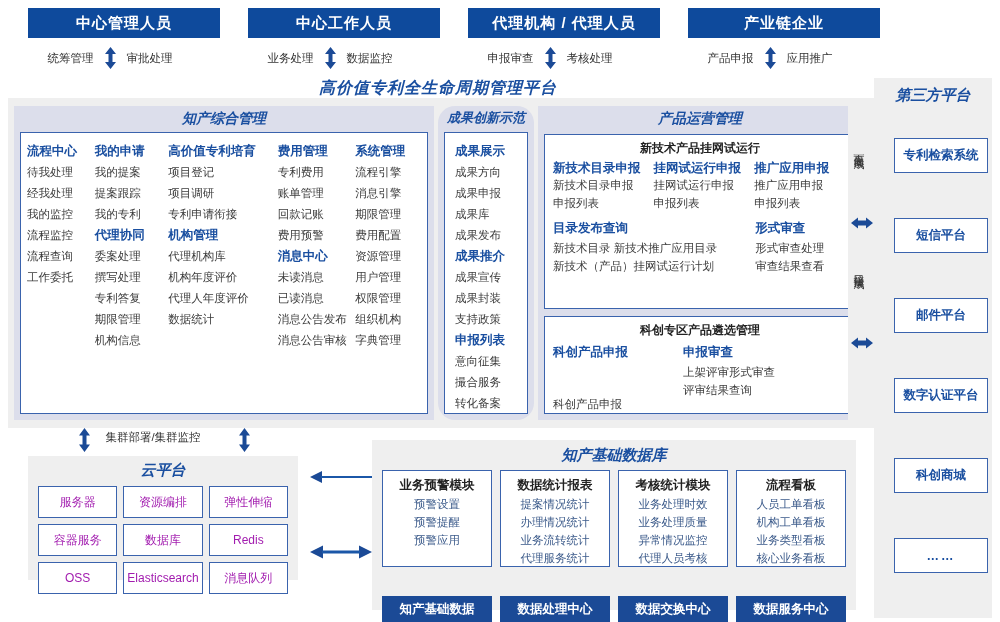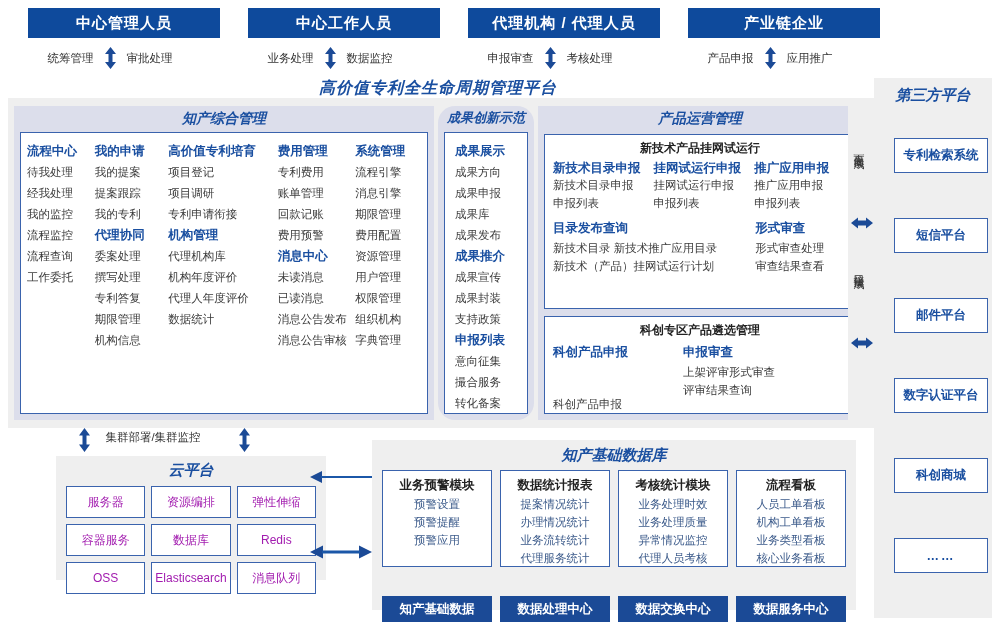--- a/index.html
+++ b/index.html
@@ -61,21 +61,21 @@
     border:1.5px solid #3a63ad;box-sizing:border-box;
     display:flex;align-items:center;justify-content:center;
     font-size:12.5px;color:#1a4fa0;font-weight:bold;
   }
   .tp-box.dots{color:#1a4fa0;letter-spacing:2px;font-weight:bold;}
 
   
   .cluster-lbl{position:absolute;left:8px;top:430px;width:290px;text-align:center;font-size:11.5px;color:#333;}
 
   
-  .cloud{left:28px;top:456px;width:270px;height:124px;background:#efefef;margin-left:28px;}
+  .cloud{left:28px;top:456px;width:270px;height:124px;background:#efefef;}
   .cloud-title{text-align:center;font-size:15px;font-weight:bold;font-style:italic;color:#1a4fa0;padding-top:5px;}
   .cloud-grid{position:absolute;left:10px;top:30px;right:10px;display:grid;grid-template-columns:1fr 1fr 1fr;gap:6px;}
   .cloud-cell{height:32px;background:#fff;border:1.2px solid #3a63ad;box-sizing:border-box;
     display:flex;align-items:center;justify-content:center;font-size:12px;color:#a21caf;}
 
   
   .db{left:372px;top:440px;width:484px;height:170px;background:#efefef;}
   .db-title{text-align:center;font-size:15px;font-weight:bold;font-style:italic;color:#1a4fa0;padding-top:6px;}
   .db-cols{position:absolute;left:10px;right:10px;top:30px;display:grid;grid-template-columns:1fr 1fr 1fr 1fr;gap:8px;}
   .db-card{background:#fff;border:1.2px solid #3a63ad;box-sizing:border-box;height:97px;

